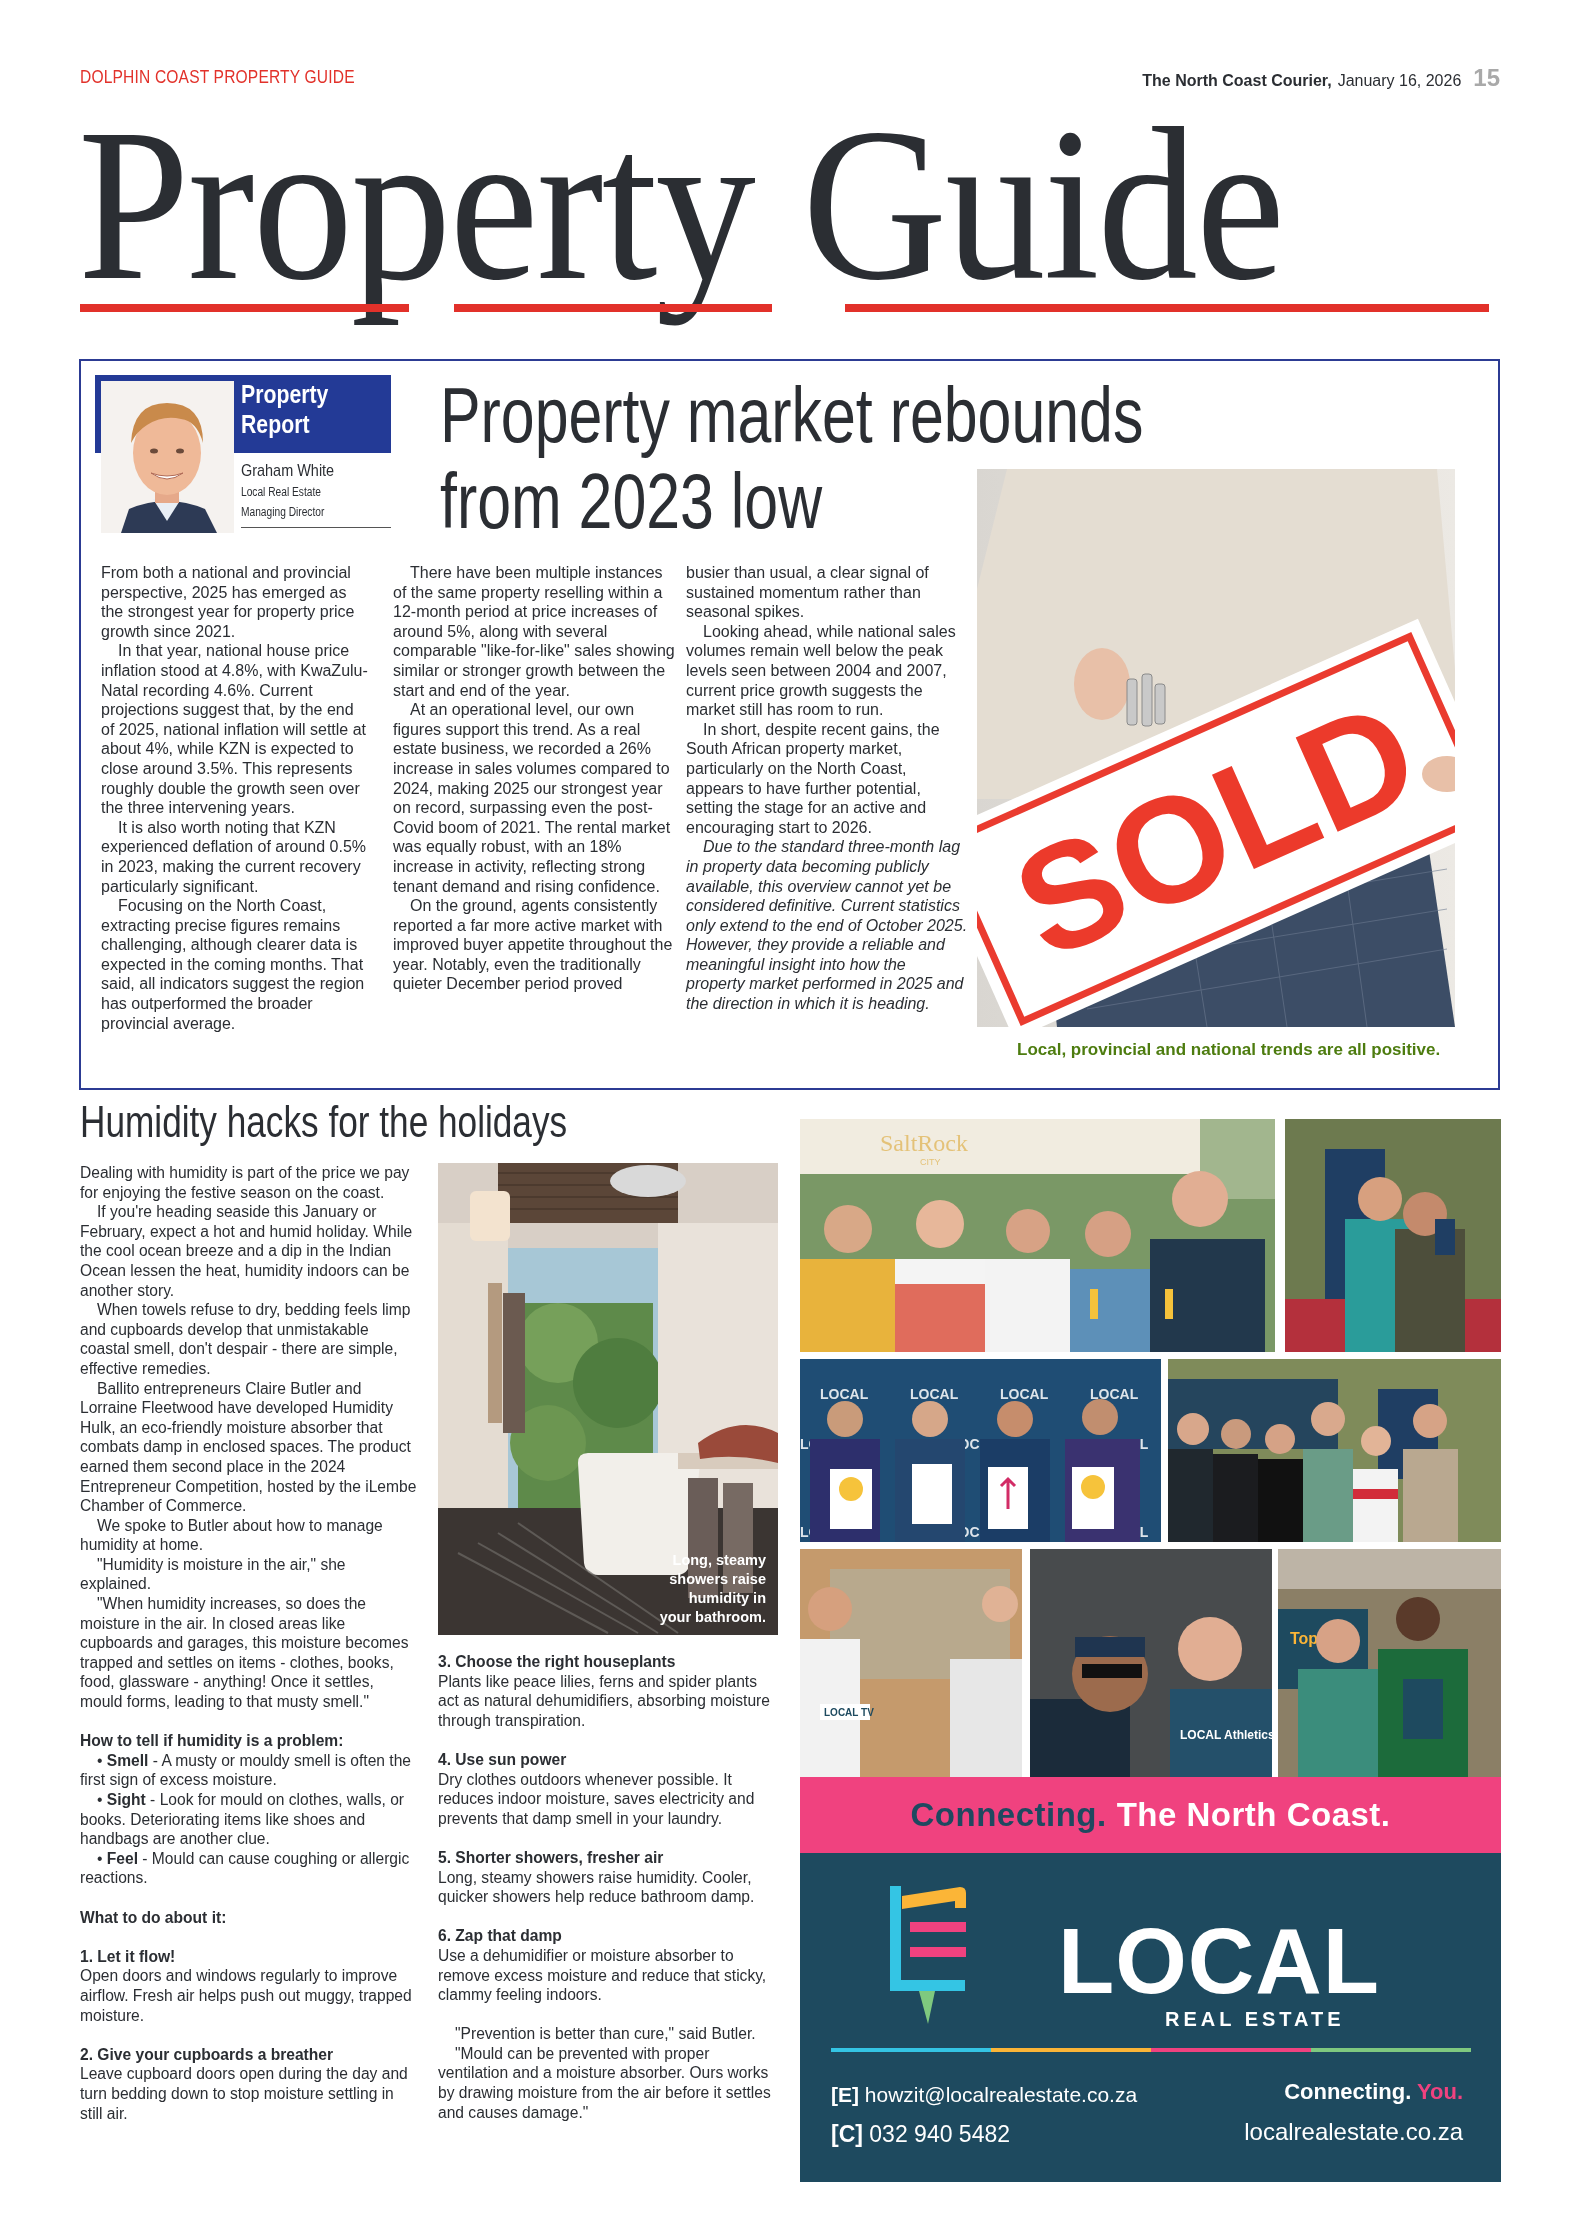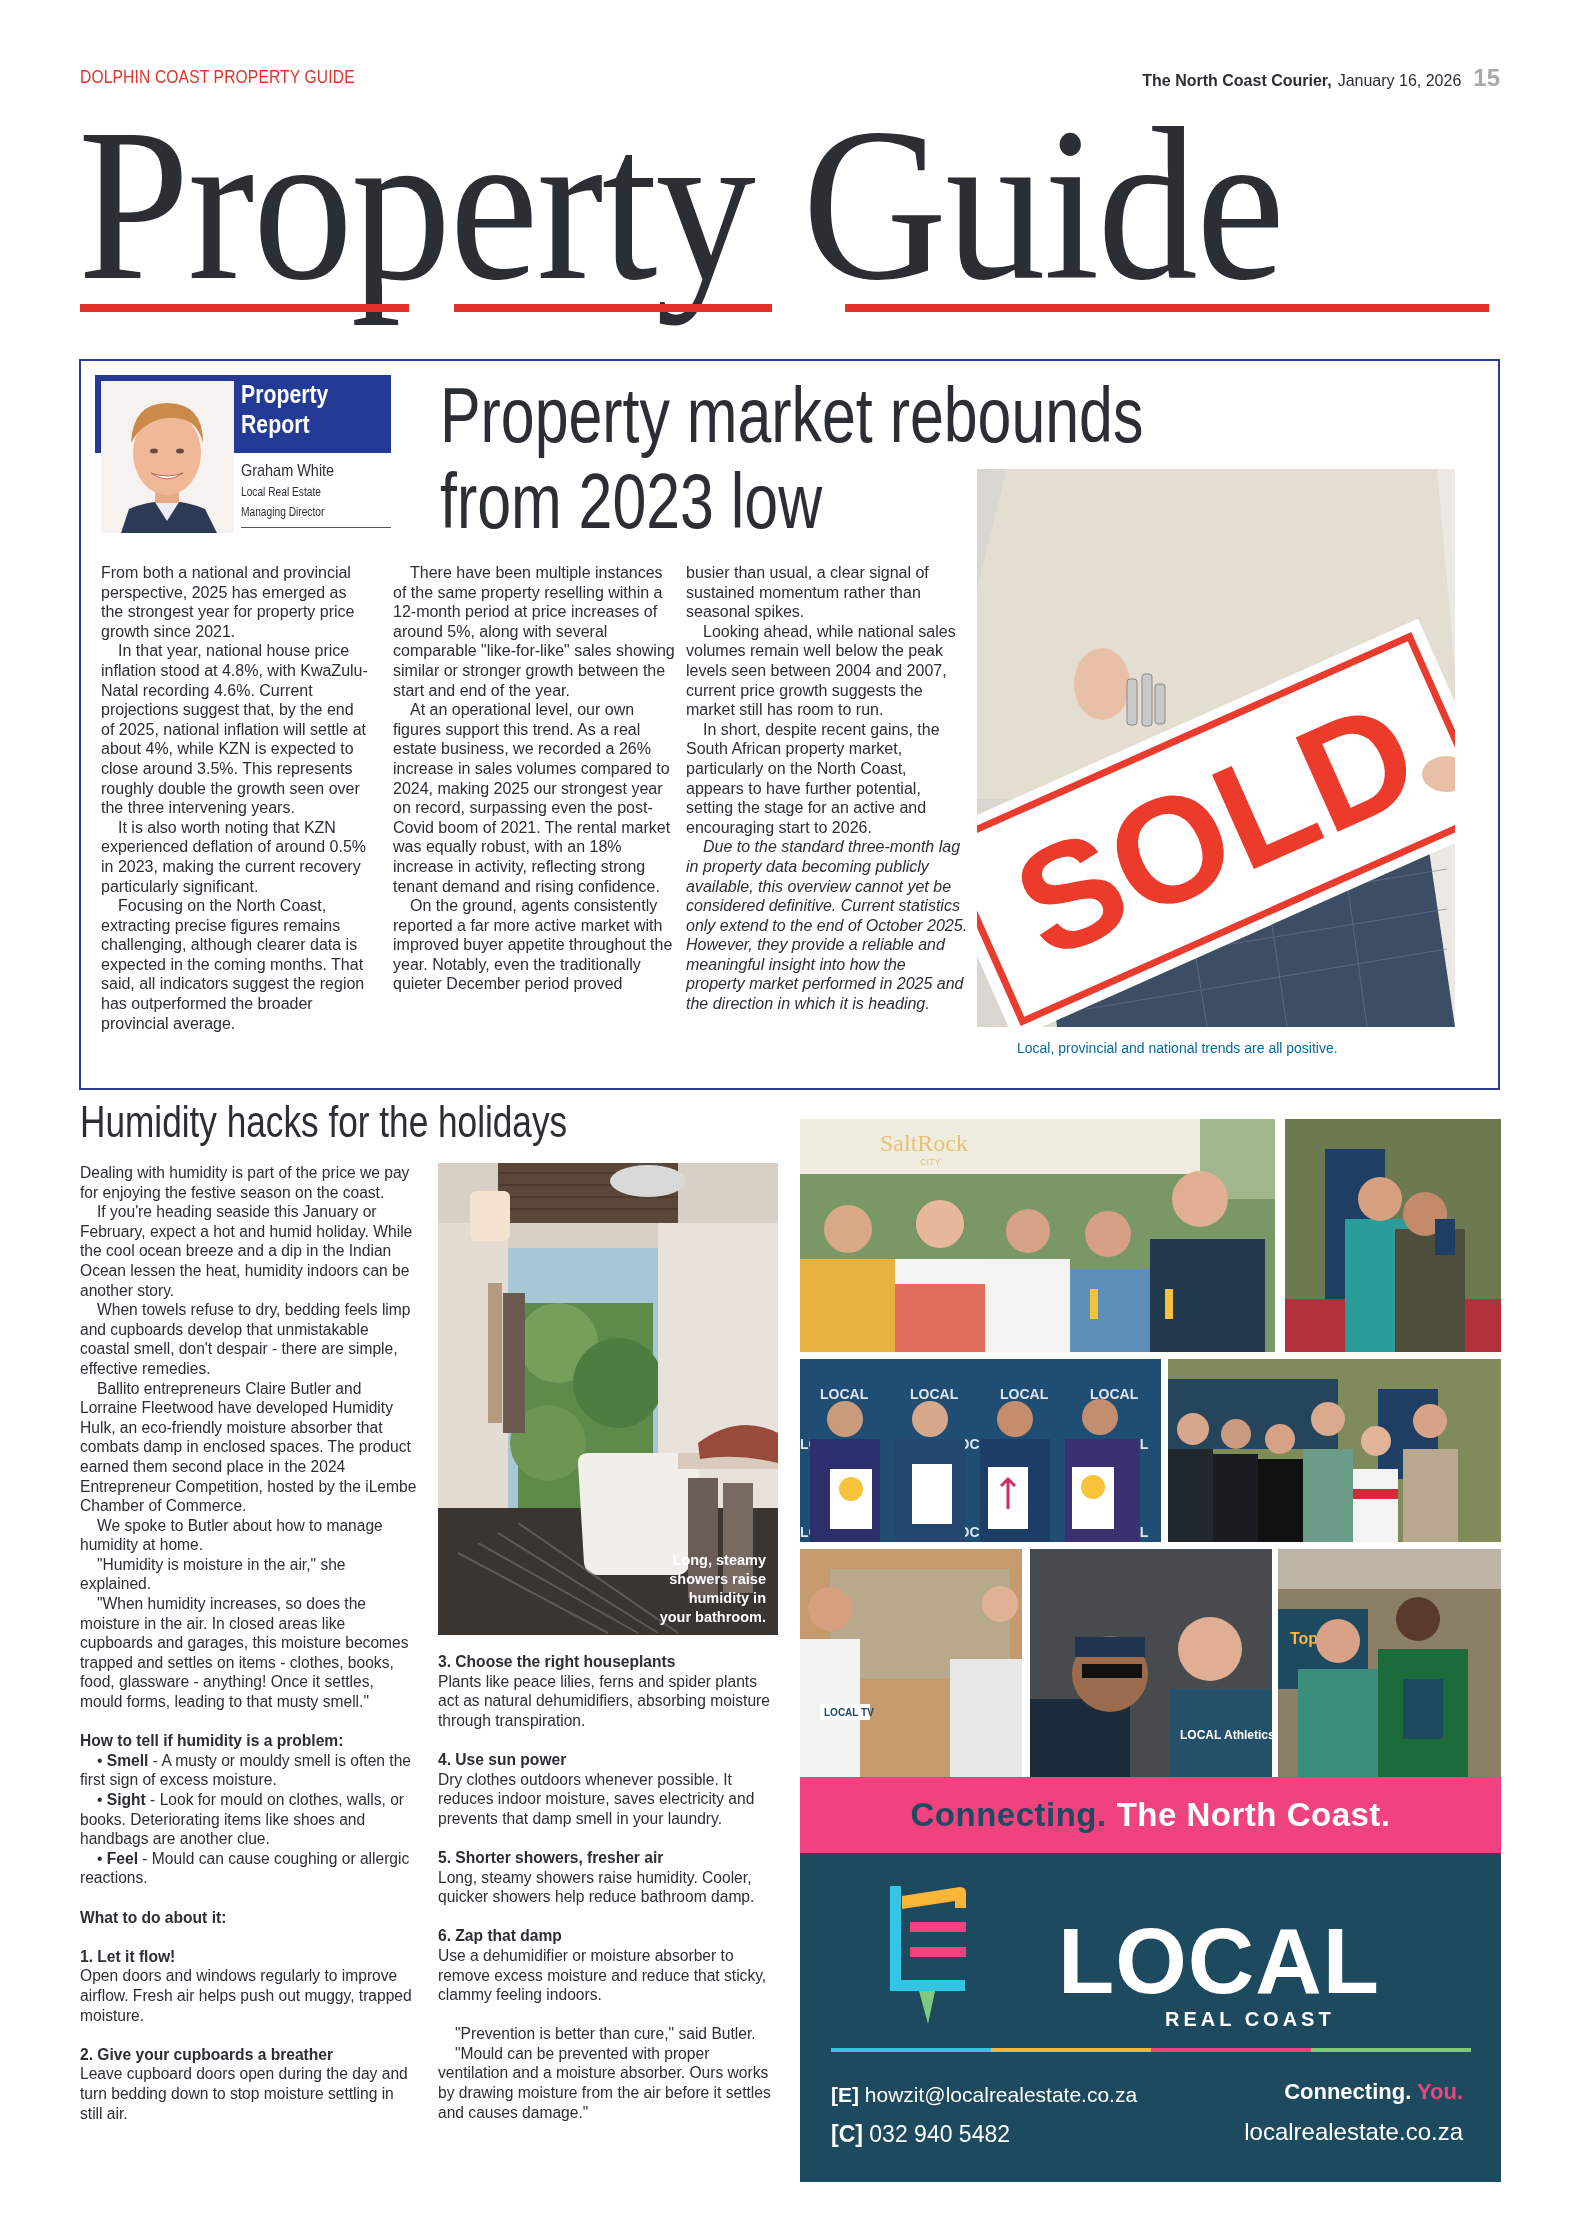--- a/index.html
+++ b/index.html
@@ -33,21 +33,21 @@
 
   .col { font-size: 16px; line-height: 19.6px; color: #2b2e33; }
   .col p { margin: 0; }
   .col p.indent { text-indent: 17px; }
   .col p.italic { font-style: italic; }
   .col1 { left: 101px; top: 563px; width: 270px; }
   .col2 { left: 393px; top: 563px; width: 282px; }
   .col3 { left: 686px; top: 563px; width: 282px; }
 
   .sold-photo { left: 977px; top: 469px; width: 478px; height: 558px; overflow: hidden; background: #e9e6e1; }
-  .sold-caption { left: 1017px; top: 1040px; font-size: 14px; font-weight: normal; color: #0369a1; }
+  .sold-caption { left: 1017px; top: 1040px; font-size: 17px; font-weight: bold; color: #4d7c0f; }
 
   
   .humid-title { left: 80px; top: 1097px; font-size: 44px; color: #2b2e33; transform: scaleX(0.8); transform-origin: left; white-space: nowrap; }
   .hcol { font-size: 15.6px; line-height: 19.6px; color: #2b2e33; }
   .hcol p { margin: 0; }
   .hcol p.indent { text-indent: 17px; }
   .hcol .gap { height: 19.6px; }
   .hcol b { font-weight: bold; }
   .hcol-left { left: 80px; top: 1163px; width: 340px; }
   .hcol-right { left: 438px; top: 1652px; width: 340px; }
@@ -407,21 +407,21 @@
 
   <div class="ad-main">
     <svg class="abs" style="left:90px; top:33px;" width="160" height="150" viewBox="0 0 160 150">
       <path d="M0 0 L11 0 L11 94 L75 94 L75 105 L0 105 Z" fill="#34c5e4"></path>
       <path d="M12 10 L70 1 Q76 1 76 7 L76 22 L65 22 L65 15 L12 23 Z" fill="#fbb537"></path>
       <rect x="20" y="36" width="56" height="10" fill="#f0427f"></rect>
       <rect x="20" y="61" width="56" height="10" fill="#f0427f"></rect>
       <path d="M29 105 L45 105 L38 138 Z" fill="#7fc97f"></path>
     </svg>
     <div class="local-word">LOCAL</div>
-    <div class="re-word">REAL COAST</div>
+    <div class="re-word">REAL ESTATE</div>
     <div class="color-rule" style="width:640px;">
       <span style="background:#34c5e4;"></span>
       <span style="background:#fbb537;"></span>
       <span style="background:#f0427f;"></span>
       <span style="background:#7fc97f;"></span>
     </div>
     <div class="contact" style="left:31px; top:230px;">
       <b>[E]</b>
       <a style="color:#ffffff; text-decoration:none;">howzit@localrealestate.co.za</a>
     </div>

